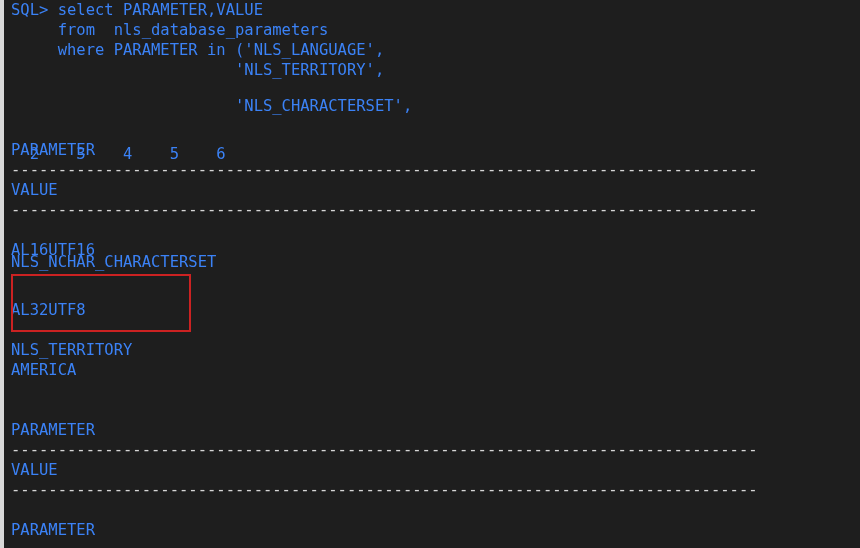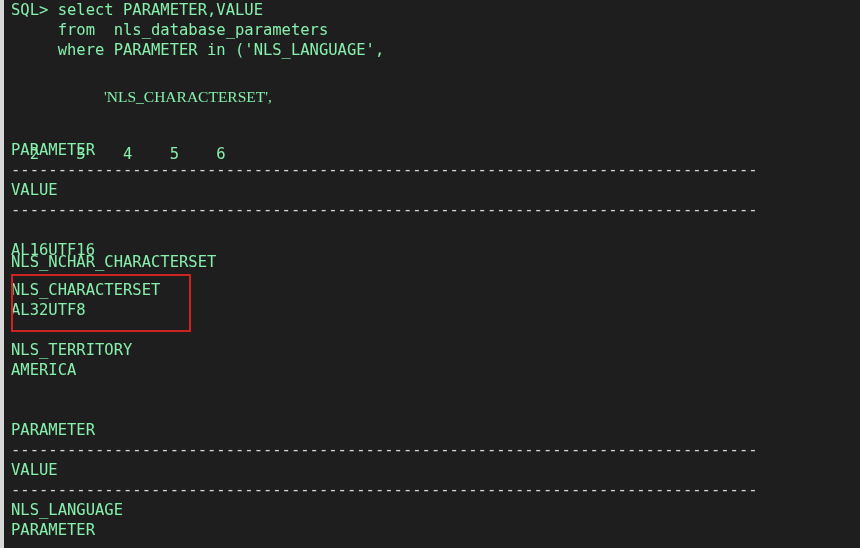--- a/index.html
+++ b/index.html
@@ -35,21 +35,21 @@
     padding: 0;
   }
   .line {
     position: absolute;
     left: 7px;
     height: 20px;
     line-height: 20px;
     white-space: pre;
     font-size: 15.5px;
     letter-spacing: 0px;
-    color: #86efac;
+    color: #3b82f6;
     font-family: "DejaVu Sans Mono", "Liberation Mono", monospace;
   }
   .dashline {
     color: #d6d6d6;
     overflow: hidden;
     width: 812px;
   }
   
   #annot-box {
     position: absolute;
@@ -69,42 +69,41 @@
 
 <div id="screen">
 
   <div id="left-gutter"></div>
 
   <div id="terminal">
 
     <div class="line" style="top:0px;">SQL&gt; select PARAMETER,VALUE</div>
     <div class="line" style="top:20px;">     from  nls_database_parameters</div>
     <div class="line" style="top:40px;">     where PARAMETER in ('NLS_LANGUAGE',</div>
-    <div class="line" style="top:87px;font-family:Liberation Serif, serif;">                        'NLS_CHARACTERSET',</div>
+    <div class="line" style="top:60px;">                        'NLS_TERRITORY',</div>
+    <div class="line" style="top:96px;">                        'NLS_CHARACTERSET',</div>
 
     <div class="line" style="top:120px;margin-top:24px;">  2    3    4    5    6</div>
 
     <div class="line" style="top:140px;">PARAMETER</div>
     <div class="line dashline" style="top:160px;">--------------------------------------------------------------------------------</div>
     <div class="line" style="top:180px;">VALUE</div>
     <div class="line dashline" style="top:200px;">--------------------------------------------------------------------------------</div>
 
     <div class="line" style="top:220px;margin-top:32px;">NLS_NCHAR_CHARACTERSET</div>
     <div class="line" style="top:240px;">AL16UTF16</div>
 
-    <div class="line" style="top:280px;">NLS_CHARACTERSET</div>
     <div class="line" style="top:300px;">AL32UTF8</div>
 
     <div class="line" style="top:340px;">NLS_TERRITORY</div>
     <div class="line" style="top:360px;text-align:center;">AMERICA</div>
 
     <div class="line" style="top:420px;">PARAMETER</div>
     <div class="line dashline" style="top:440px;">--------------------------------------------------------------------------------</div>
     <div class="line" style="top:460px;">VALUE</div>
     <div class="line dashline" style="top:480px;">--------------------------------------------------------------------------------</div>
 
-    <div class="line" style="top:500px;">NLS_LANGUAGE</div>
     <div class="line" style="top:520px;">PARAMETER</div>
 
     <div id="annot-box" style="border-color: rgb(204, 34, 34);"></div>
 
   </div>
 </div>
 
 </body></html>

